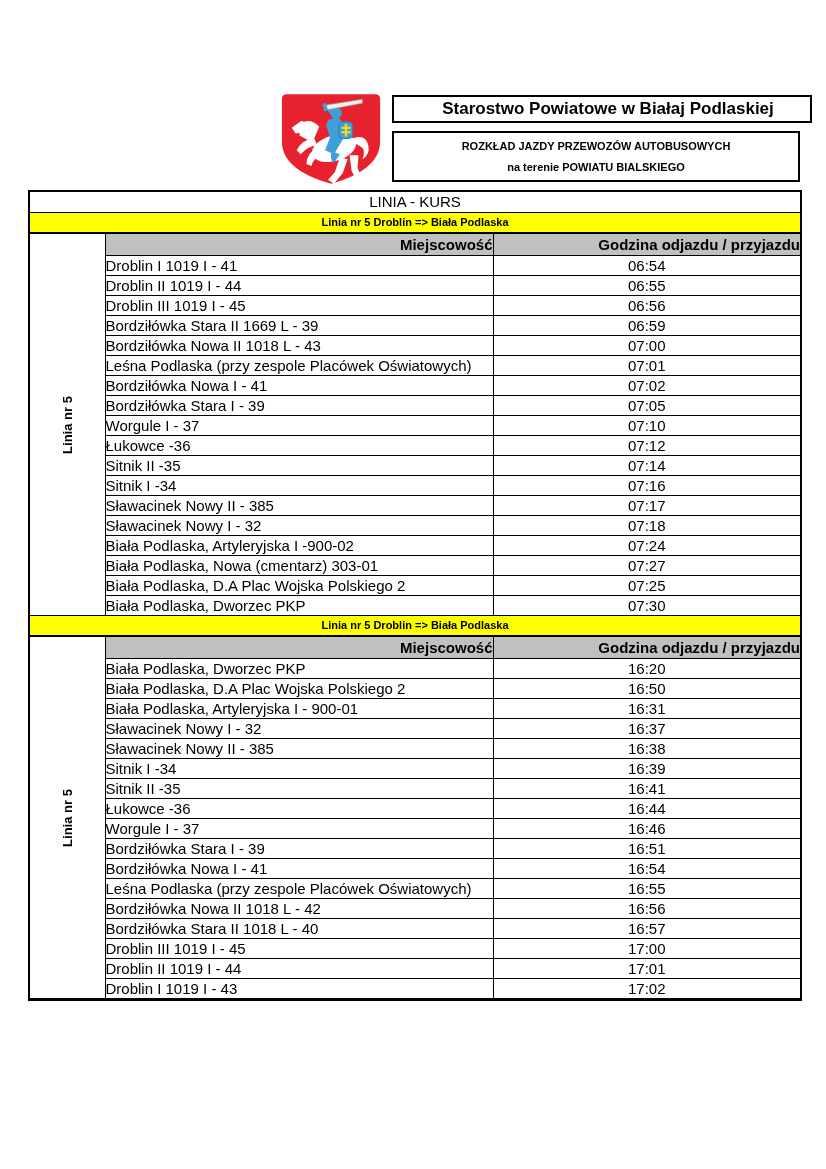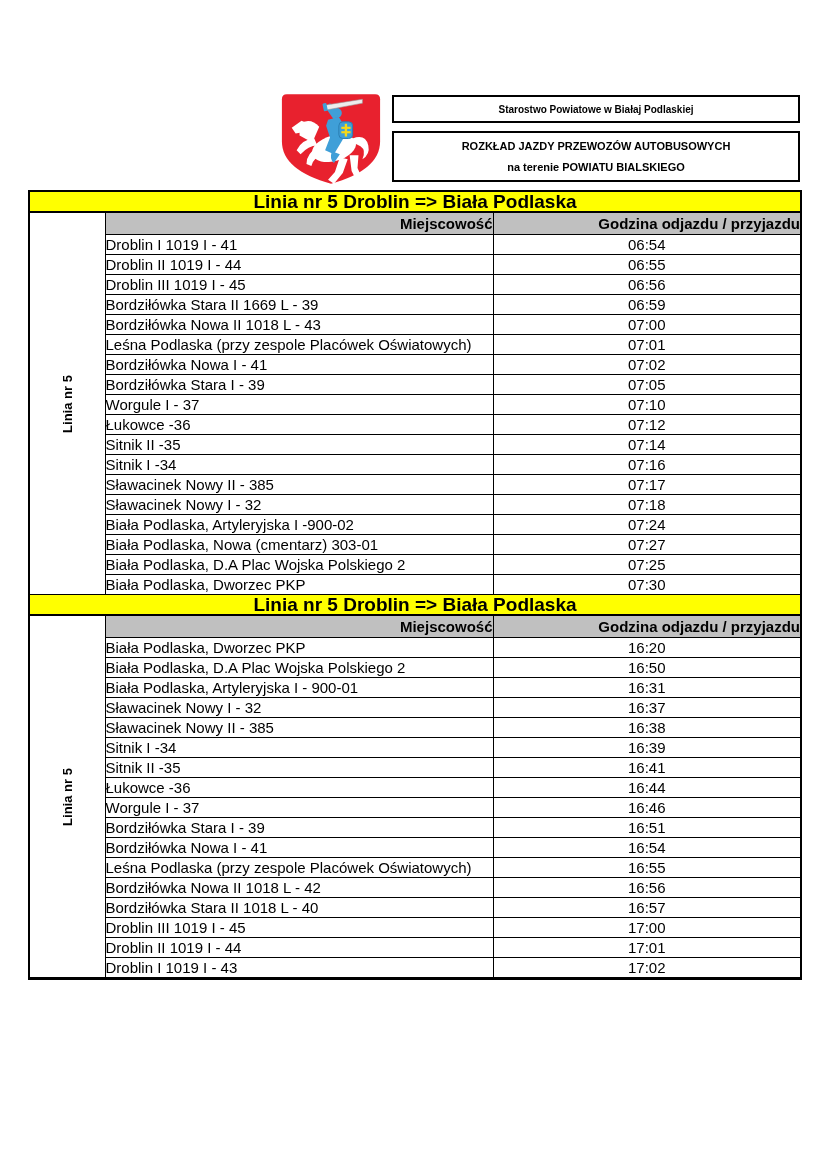--- a/index.html
+++ b/index.html
@@ -12,34 +12,34 @@
     overflow:hidden;
   }
   
   .crest{position:absolute;left:277px;top:92px;width:108px;height:95px;}
   .hdr-box{
     position:absolute;left:392px;width:404px;
     border:2px solid #000;background:#fff;
     display:flex;flex-direction:column;justify-content:center;align-items:center;
     font-weight:bold;text-align:center;
   }
-  .hdr-box.org{top:95px;height:24px;font-size:10px;}
+  .hdr-box.org{top:95px;height:24px;font-size:17px;padding-left:12px;}
   .hdr-box.doc{top:131px;height:47px;font-size:11px;line-height:21px;}
   
   .doc-table{
     position:absolute;left:28px;top:190px;width:770px;
     border:2px solid #000;background:#fff;
   }
   .title-row{
     height:20px;line-height:20px;text-align:center;
     font-size:15px;border-bottom:1px solid #000;
   }
   .banner{
     height:19px;line-height:19px;text-align:center;
-    font-size:19px;font-weight:bold;
+    font-size:11px;font-weight:bold;
     background:var(--banner-yellow,#ffff00);
     border-bottom:1px solid #000;
   }
   .banner + table{border-top:0;}
   table.sched{
     border-collapse:collapse;table-layout:fixed;width:100%;
   }
   table.sched col.c-line{width:75px;}
   table.sched col.c-place{width:388px;}
   table.sched th,table.sched td{
@@ -103,20 +103,21 @@
 
   <div class="hdr-box org">
     <span>Starostwo Powiatowe w Białaj Podlaskiej</span>
   </div>
   <div class="hdr-box doc">
     <div>ROZKŁAD JAZDY PRZEWOZÓW AUTOBUSOWYCH</div>
     <div>na terenie POWIATU BIALSKIEGO</div>
   </div>
 
   <div class="doc-table">
+    <div class="title-row">LINIA - KURS</div>
 
     <div class="banner">Linia nr 5 Droblin =&gt; Biała Podlaska</div>
     <table class="sched">
       <colgroup>
           <col class="c-line">
           <col class="c-place">
           <col>
         </colgroup>
       <tbody>
         <tr>

